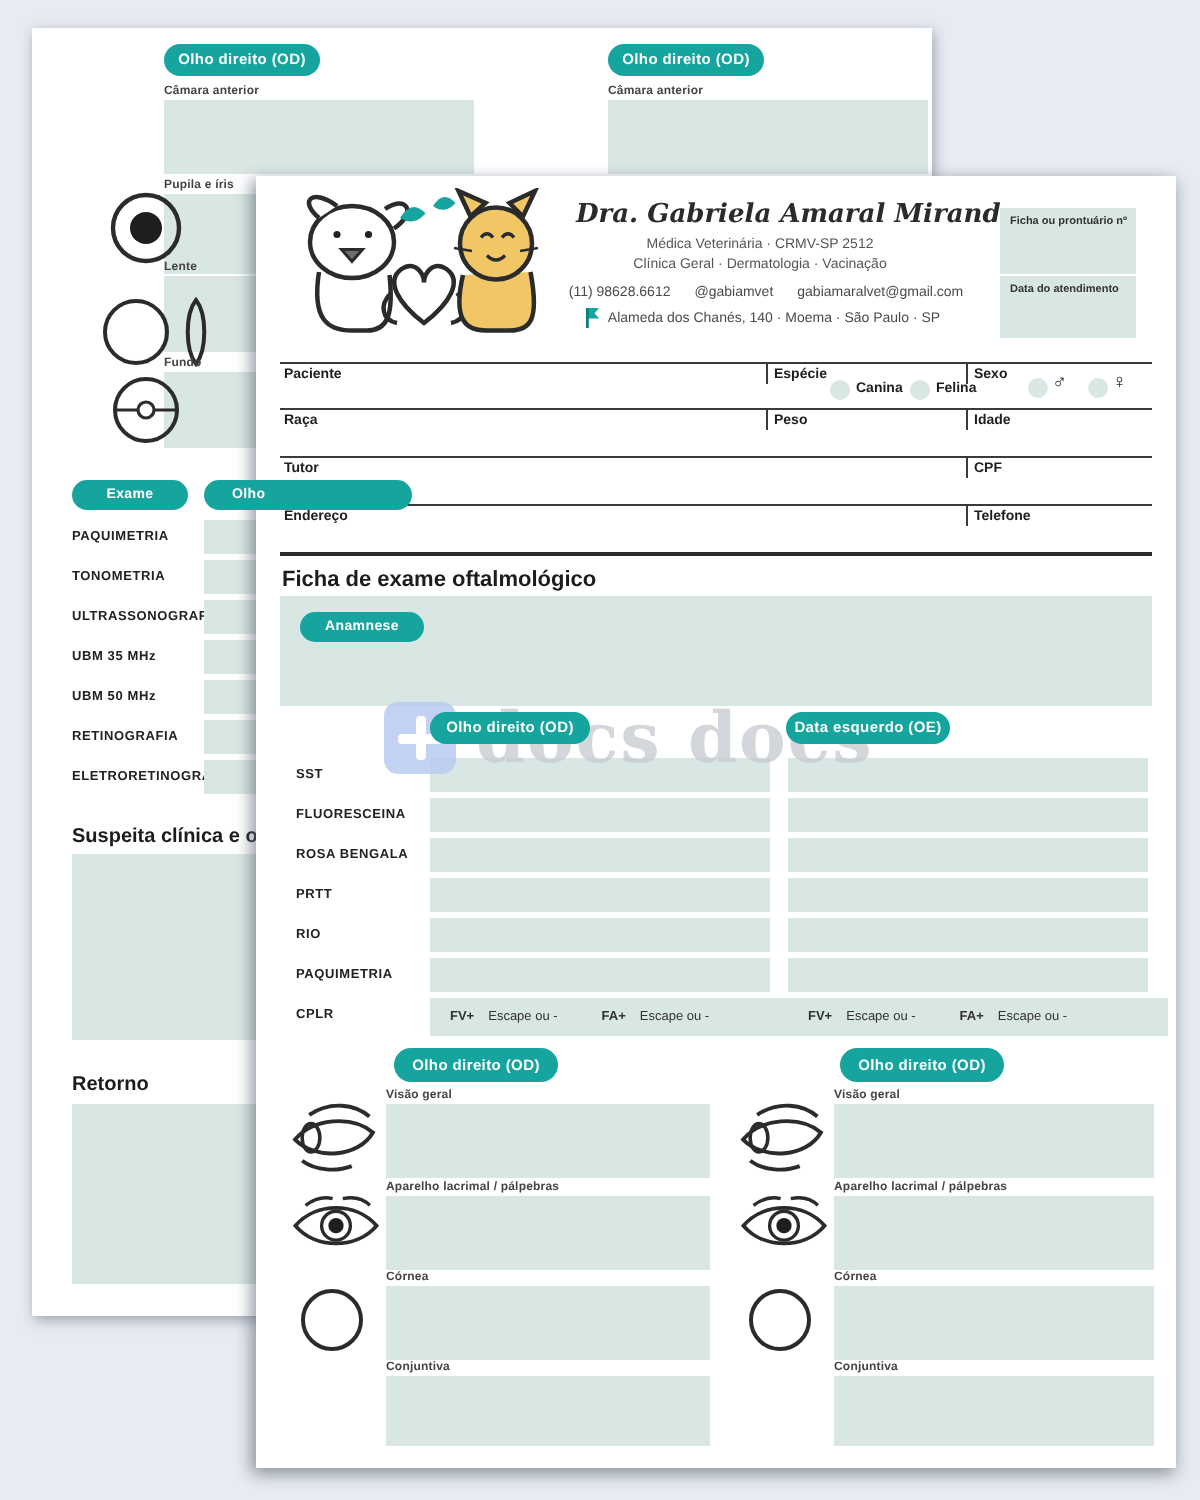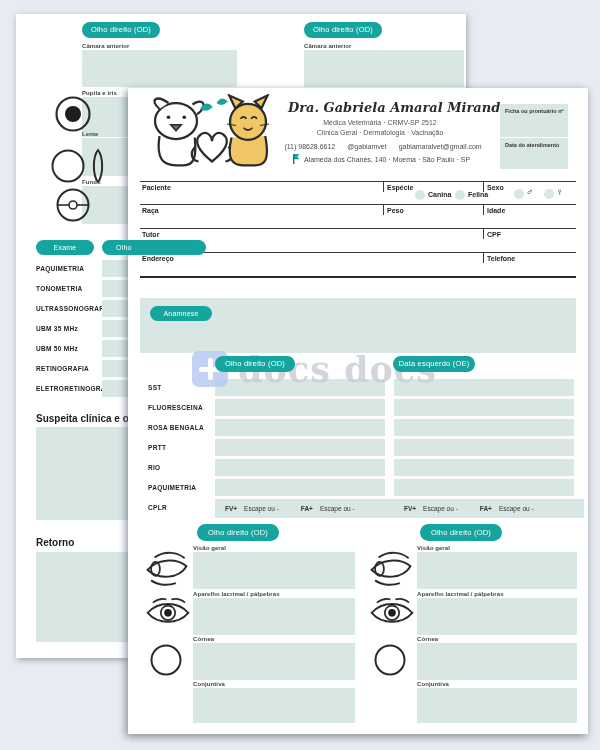--- a/index.html
+++ b/index.html
@@ -8,21 +8,21 @@
     background:#e8ebf1;
     font-family:"Liberation Sans",sans-serif;
     color:#222;
   }
   .page{position:absolute;background:#fff;}
   #back-page{left:16px;top:14px;width:450px;height:644px;
     box-shadow:1px 2px 6px rgba(96,105,120,.55);}
   #front-page{left:128px;top:88px;width:460px;height:646px;
     box-shadow:-3px 2px 7px rgba(96,105,120,.45),0 3px 8px rgba(96,105,120,.4);}
   .pill{position:absolute;height:16px;line-height:16px;border-radius:9px;
-    background:#16a49e;color:#fff;font-size:7.5px;font-weight:400;
+    background:#16a49e;color:#fff;font-size:7.5px;font-weight:700;
     text-align:center;letter-spacing:.2px;z-index:6;}
   .cap{position:absolute;font-size:6px;font-weight:600;color:#444;letter-spacing:.1px;white-space:nowrap;}
   .bx{position:absolute;background:#d9e7e4;}
   .rowlbl{position:absolute;font-size:6.5px;font-weight:700;color:#222;letter-spacing:.3px;white-space:nowrap;}
   .h1{position:absolute;font-size:11px;font-weight:700;color:#1c1c1c;white-space:nowrap;}
   .icon-svg{position:absolute;}
   .p-line{position:absolute;left:12px;right:12px;border-top:1px solid #3a3a3a;}
   .p-thick{position:absolute;left:12px;right:12px;border-top:2px solid #2a2a2a;}
   .plbl{position:absolute;font-size:7px;font-weight:700;color:#1e1e1e;white-space:nowrap;}
   .vd{position:absolute;width:1px;height:11px;background:#3a3a3a;}
@@ -204,20 +204,21 @@
   <div class="vd" style="left:355px;top:140px;"></div>
   <div class="plbl" style="left:359px;top:143px;">CPF</div>
 
   <div class="p-line" style="top:164px;"></div>
   <div class="plbl" style="left:14px;top:167px;">Endereço</div>
   <div class="vd" style="left:355px;top:164px;"></div>
   <div class="plbl" style="left:359px;top:167px;">Telefone</div>
 
   <div class="p-thick" style="top:188px;"></div>
 
+  <div class="h1" style="left:13px;top:196px;">Ficha de exame oftalmológico</div>
 
   <div class="bx" style="left:12px;top:210px;width:436px;height:55px;">
     <div class="pill" style="left:10px;top:8px;width:62px;height:15px;line-height:15px;font-size:7px;">Anamnese</div>
   </div>
 
   <div class="wm">
     <div class="wm-plus"></div>
     <div class="wm-text">docs docs</div>
   </div>
 

